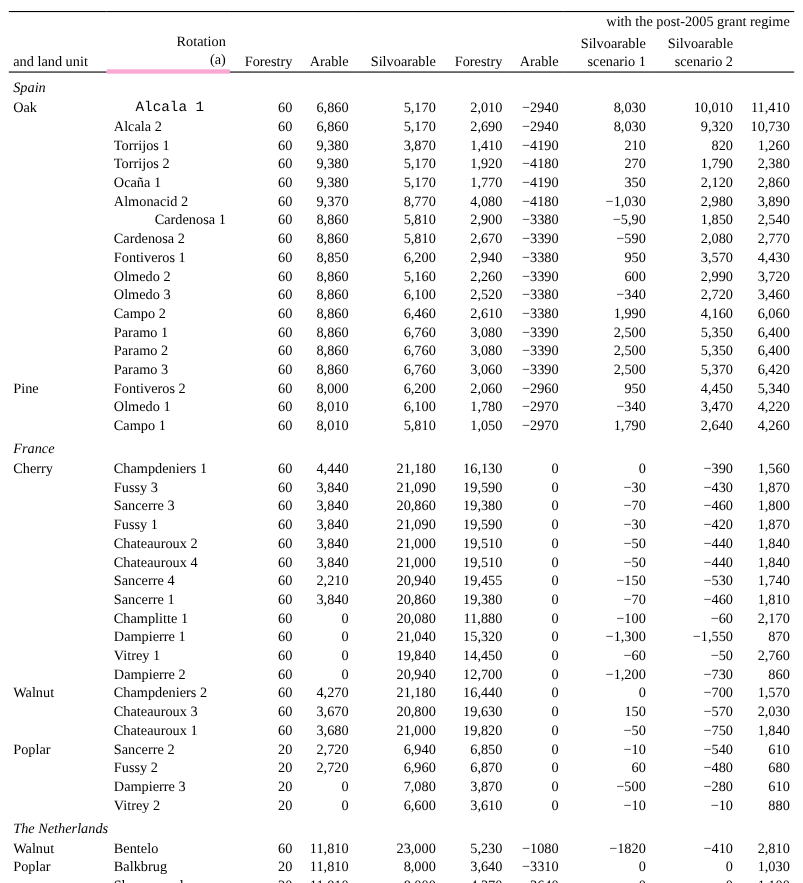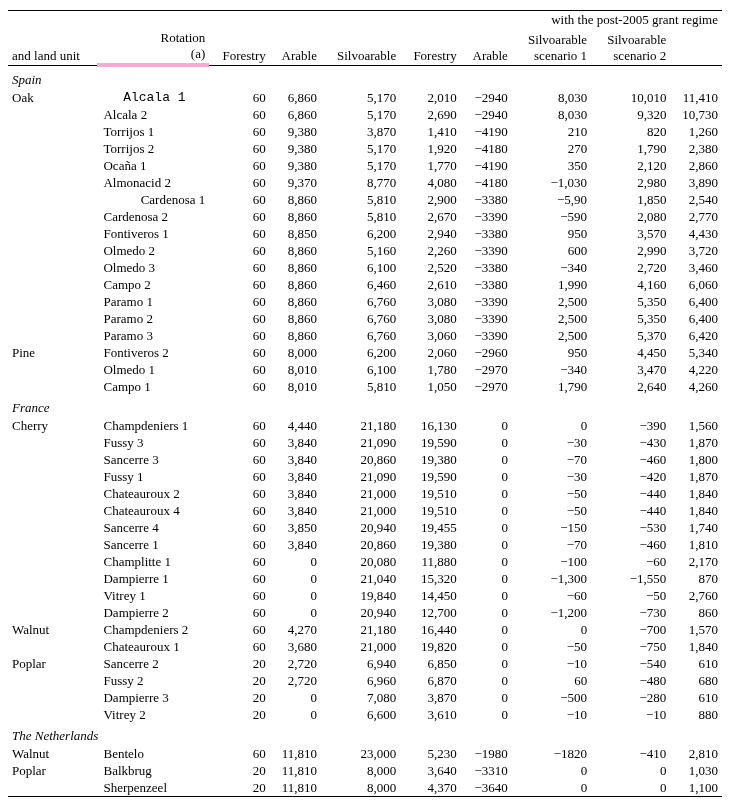--- a/index.html
+++ b/index.html
@@ -358,21 +358,21 @@
         <td>19,510</td>
         <td>0</td>
         <td>−50</td>
         <td>−440</td>
         <td>1,840</td>
       </tr>
       <tr class="data-row">
         <td style="text-align: left; padding-left: 4px; white-space: nowrap;"></td>
         <td style="text-align: left; padding-left: 6px;">Sancerre 4</td>
         <td>60</td>
-        <td>3,850</td>
+        <td>2,210</td>
         <td>20,940</td>
         <td>19,455</td>
         <td>0</td>
         <td>−150</td>
         <td>−530</td>
         <td>1,740</td>
       </tr>
       <tr class="data-row">
         <td style="text-align: left; padding-left: 4px; white-space: nowrap;"></td>
         <td style="text-align: left; padding-left: 6px;">Sancerre 1</td>
@@ -437,20 +437,32 @@
         <td style="text-align: left; padding-left: 4px; white-space: nowrap;">Walnut</td>
         <td style="text-align: left; padding-left: 6px;">Champdeniers 2</td>
         <td>60</td>
         <td>4,270</td>
         <td>21,180</td>
         <td>16,440</td>
         <td>0</td>
         <td>0</td>
         <td>−700</td>
         <td>1,570</td>
+      </tr>
+      <tr class="data-row">
+        <td style="text-align: left; padding-left: 4px; white-space: nowrap;"></td>
+        <td style="text-align: left; padding-left: 6px;">Chateauroux 3</td>
+        <td>60</td>
+        <td>3,670</td>
+        <td>20,800</td>
+        <td>19,630</td>
+        <td>0</td>
+        <td>150</td>
+        <td>−570</td>
+        <td>2,030</td>
       </tr>
       <tr class="data-row">
         <td style="text-align: left; padding-left: 4px; white-space: nowrap;"></td>
         <td style="text-align: left; padding-left: 6px;">Chateauroux 1</td>
         <td>60</td>
         <td>3,680</td>
         <td>21,000</td>
         <td>19,820</td>
         <td>0</td>
         <td>−50</td>
@@ -508,21 +520,21 @@
       <tr class="section-label">
         <td colspan="9" style="font-style: italic; padding-top: 5px;">The Netherlands</td>
       </tr>
       <tr class="data-row">
         <td style="text-align: left; padding-left: 4px; white-space: nowrap;">Walnut</td>
         <td style="text-align: left; padding-left: 6px;">Bentelo</td>
         <td>60</td>
         <td>11,810</td>
         <td>23,000</td>
         <td>5,230</td>
-        <td>−1980</td>
+        <td>−1080</td>
         <td>−1820</td>
         <td>−410</td>
         <td>2,810</td>
       </tr>
       <tr class="data-row">
         <td style="text-align: left; padding-left: 4px; white-space: nowrap;">Poplar</td>
         <td style="text-align: left; padding-left: 6px;">Balkbrug</td>
         <td>20</td>
         <td>11,810</td>
         <td>8,000</td>

